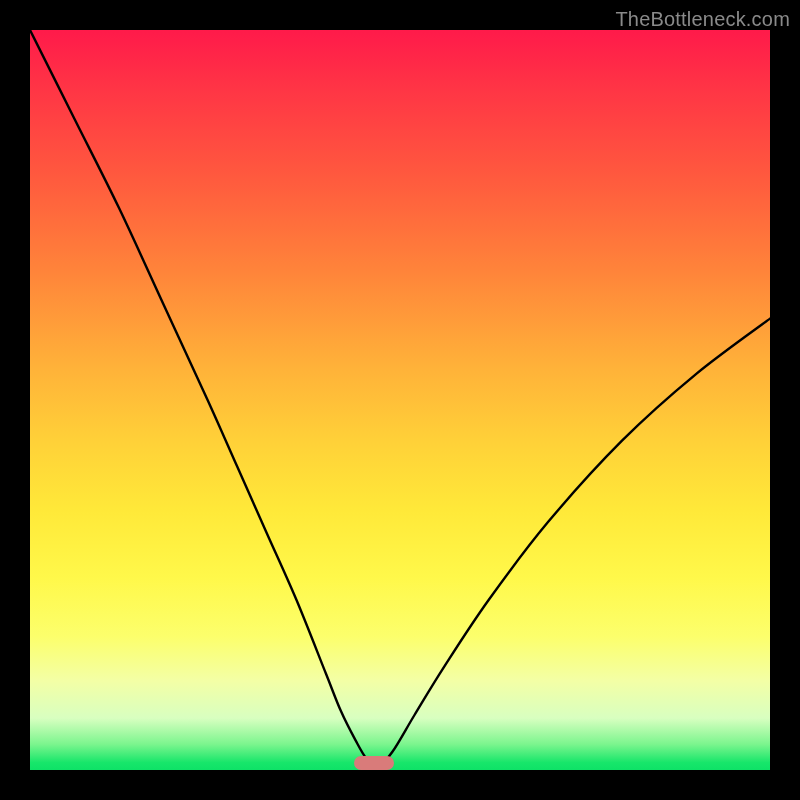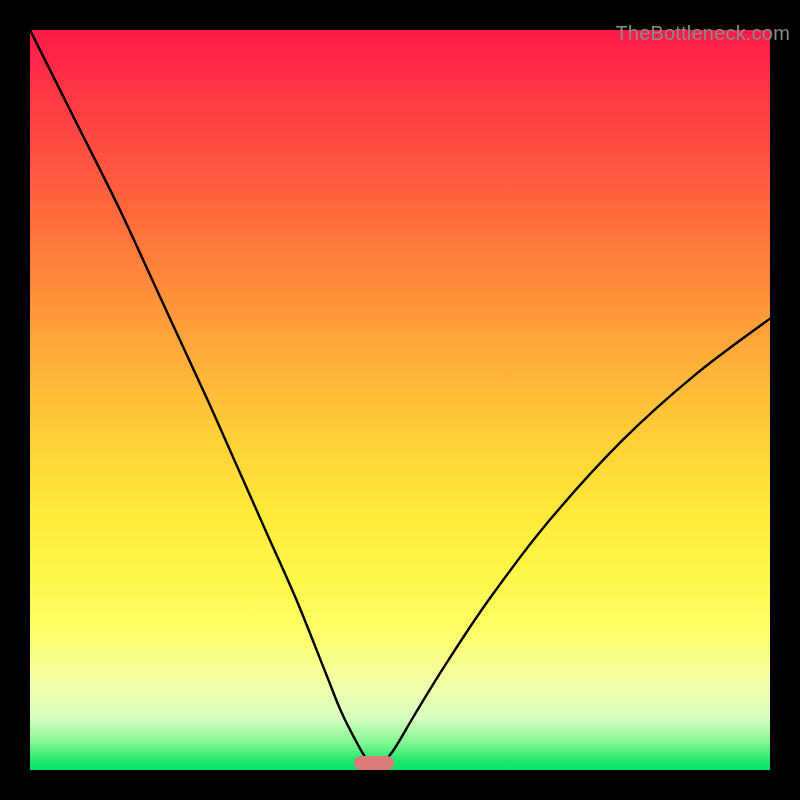--- a/index.html
+++ b/index.html
@@ -36,21 +36,21 @@
       #fcff6c 82%,
       #f3ffa6 88%,
       #d8ffc0 93%,
       #7cf58e 96.5%,
       #17e66a 99%,
       #0ee267 100%
     );
   }
   .watermark {
     position: absolute;
-    top: 22px;
+    top: 8px;
     right: 10px;
     color: #8a8a8a;
     font-size: 20px;
     letter-spacing: 0.2px;
     font-weight: 500;
     user-select: none;
   }
   .curve-svg {
     position: absolute;
     left: 0;

